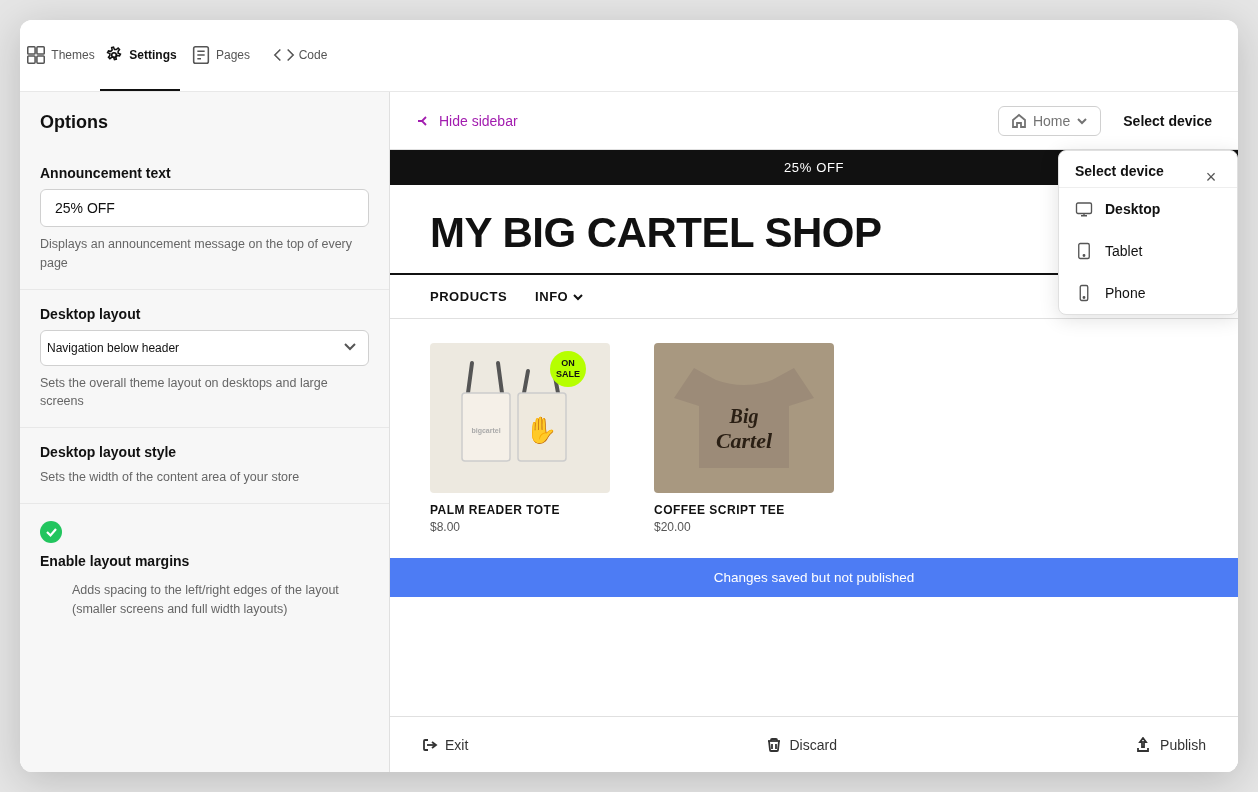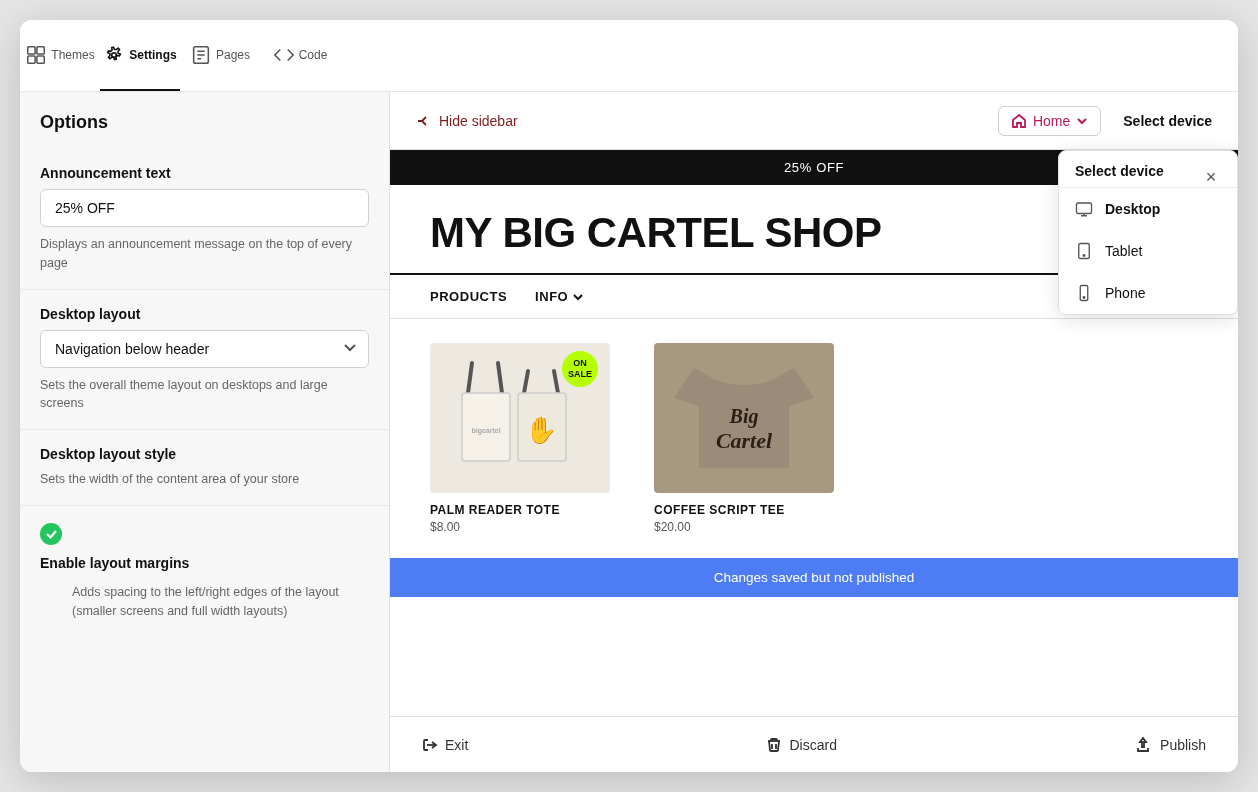--- a/index.html
+++ b/index.html
@@ -108,24 +108,24 @@
       color: #666;
       margin-top: 8px;
       line-height: 1.5;
     }
     .option-select-wrapper {
       position: relative;
       width: 100%;
     }
     .option-select {
       width: 100%;
-      padding: 10px 40px 10px 14px;
+      padding: 10px 40px 10px 6px;
       border: 1.5px solid #d0d0d0;
       border-radius: 6px;
-      font-size: 14px;
+      font-size: 12px;
       background: #fff;
       color: #111;
       appearance: none;
       outline: none;
       cursor: pointer;
     }
     .select-chevron {
       position: absolute;
       right: 12px;
       top: 50%;
@@ -184,37 +184,37 @@
       gap: 12px;
       background: #fff;
       flex-shrink: 0;
     }
     .hide-sidebar-btn {
       display: flex;
       align-items: center;
       gap: 7px;
       font-size: 14px;
       font-weight: 500;
-      color: #7f1d1d;
+      color: #a21caf;
       cursor: pointer;
       border: none;
       background: none;
       padding: 6px 10px;
     }
     .preview-spacer { flex: 1; }
     .page-selector {
       display: flex;
       align-items: center;
       gap: 6px;
       border: 1.5px solid #d0d0d0;
       border-radius: 6px;
       padding: 6px 12px;
       font-size: 14px;
       font-weight: 500;
-      color: #be185d;
+      color: #737373;
       cursor: pointer;
       background: #fff;
     }
     .device-select-btn {
       display: flex;
       align-items: center;
       gap: 6px;
       border: none;
       background: none;
       font-size: 14px;
@@ -300,21 +300,21 @@
     }
     .product-img-tote {
       background: #ede9e0;
     }
     .product-img-tshirt {
       background: #a89880;
     }
     .on-sale-badge {
       position: absolute;
       top: 8px;
-      right: 12px;
+      right: 24px;
       background: #b6ff00;
       color: #111;
       font-size: 9px;
       font-weight: 800;
       padding: 5px 6px;
       border-radius: 50%;
       text-align: center;
       line-height: 1.2;
       width: 36px;
       height: 36px;

